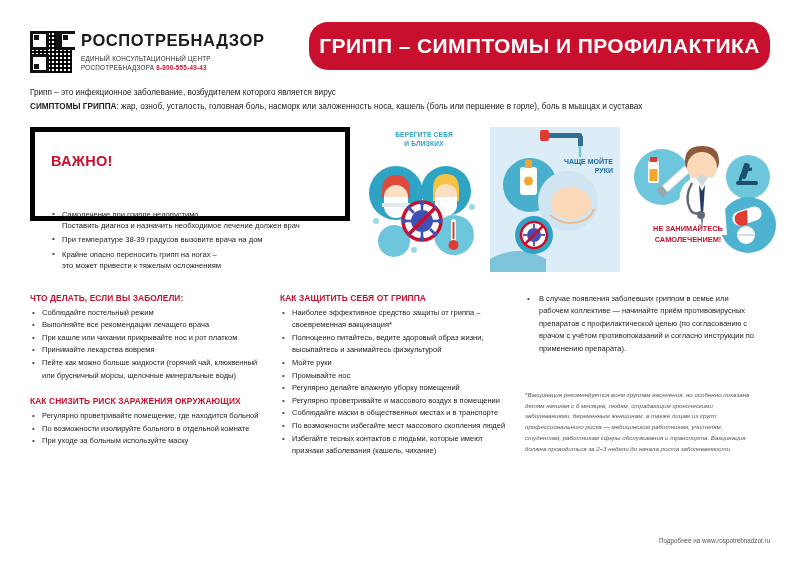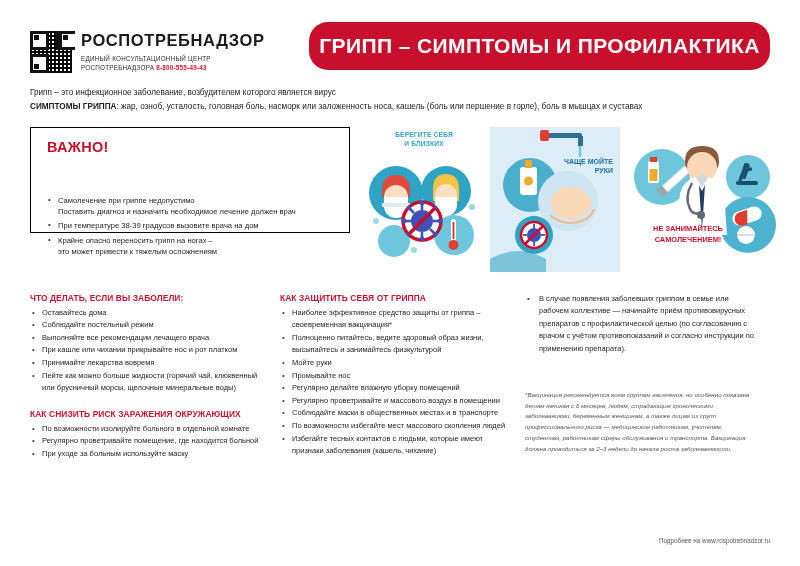--- a/index.html
+++ b/index.html
@@ -94,23 +94,23 @@
   .intro .sym-label { font-weight: bold; }
 
   
   .middle {
     display: flex;
     padding: 12px 30px 0 30px;
     height: 160px;
   }
   .important-box {
     width: 320px; flex: 0 0 320px;
-    border: 1px solid #000000;
-    padding: 11px 14px 11px 16px;
-    height: 106px;
+    border: 5px solid #000000;
+    padding: 21px 14px 11px 16px;
+    height: 94px;
   }
   .important-box h2 {
     color: #c8102e;
     font-size: 14.5px;
     font-weight: bold;
     margin-bottom: 8px;
     letter-spacing: 0.3px;
   }
   .important-box ul { list-style: none; margin-top: 40px; }
   .important-box li {
@@ -403,31 +403,30 @@
       </div>
 
     </div>
   </div>
 
   <div class="columns">
 
     <div class="col col-1">
       <h3>ЧТО ДЕЛАТЬ, ЕСЛИ ВЫ ЗАБОЛЕЛИ:</h3>
       <ul>
-        <li>Оставайтесь дома</li>
         <li>Соблюдайте постельный режим</li>
         <li>Выполняйте все рекомендации лечащего врача</li>
         <li>При кашле или чихании прикрывайте нос и рот платком</li>
         <li>Принимайте лекарства вовремя</li>
         <li>Пейте как можно больше жидкости (горячий чай, клюквенный или брусничный морсы, щелочные минеральные воды)</li>
       </ul>
       <h3 class="sp">КАК СНИЗИТЬ РИСК ЗАРАЖЕНИЯ ОКРУЖАЮЩИХ</h3>
       <ul>
+        <li>Регулярно проветривайте помещение, где находится больной</li>
         <li>По возможности изолируйте больного в отдельной комнате</li>
-        <li>Регулярно проветривайте помещение, где находится больной</li>
         <li>При уходе за больным используйте маску</li>
       </ul>
     </div>
 
     <div class="col col-2">
       <h3>КАК ЗАЩИТИТЬ СЕБЯ ОТ ГРИППА</h3>
       <ul>
         <li>Наиболее эффективное средство защиты от гриппа – своевременная вакцинация*</li>
         <li>Полноценно питайтесь, ведите здоровый образ жизни, высыпайтесь и занимайтесь физкультурой</li>
         <li>Мойте руки</li>

